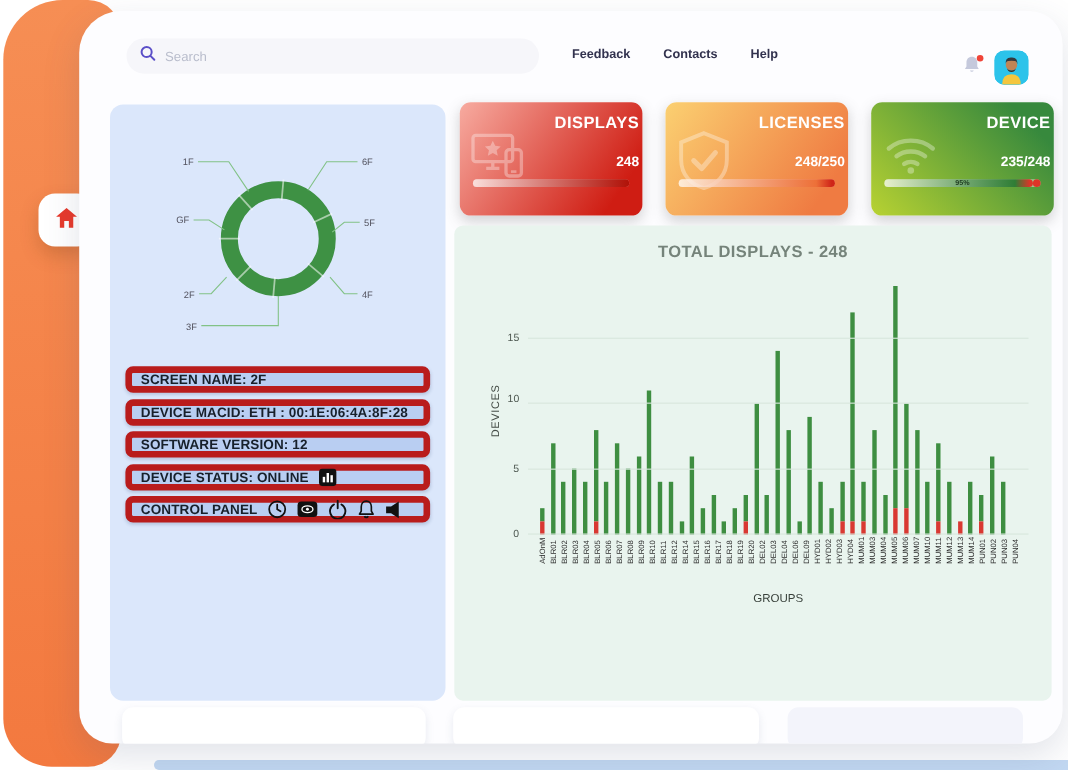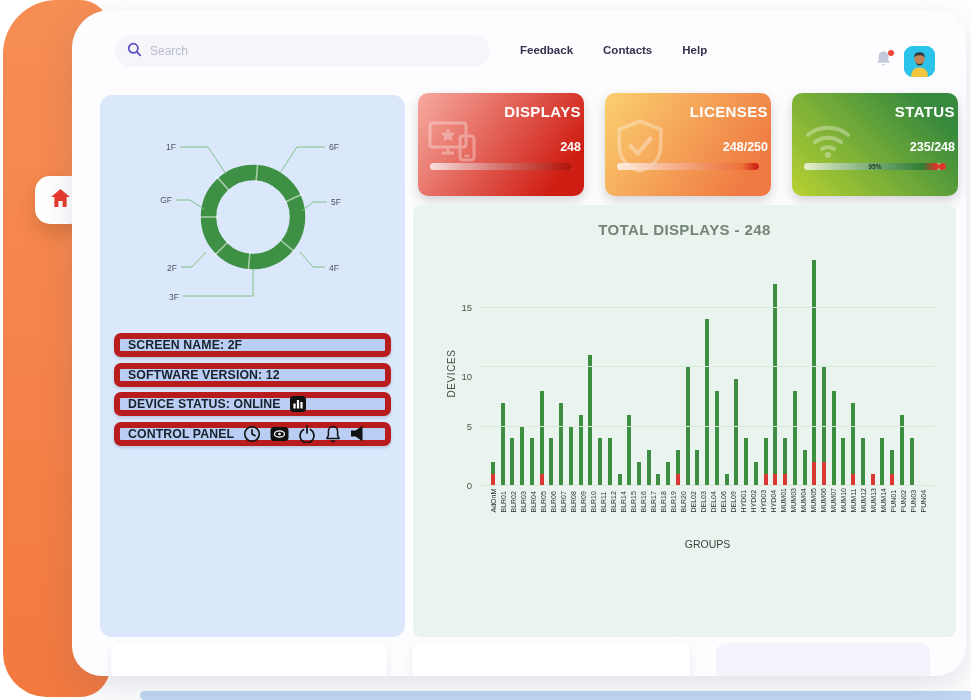--- a/index.html
+++ b/index.html
@@ -158,20 +158,23 @@
             <polyline points="81,172 92,172 106,157" fill="none" stroke="#82c286" stroke-width="1"></polyline>
             <text x="77" y="176" text-anchor="end" font-size="8.5" fill="#52525e" font-family="Liberation Sans, sans-serif">2F</text>
             <polyline points="225,172 213,172 200,157" fill="none" stroke="#82c286" stroke-width="1"></polyline>
             <text x="229" y="176" text-anchor="start" font-size="8.5" fill="#52525e" font-family="Liberation Sans, sans-serif">4F</text>
             <polyline points="83,201 153,201 153,174" fill="none" stroke="#82c286" stroke-width="1"></polyline>
             <text x="79" y="205" text-anchor="end" font-size="8.5" fill="#52525e" font-family="Liberation Sans, sans-serif">3F</text>
           </svg></div>
       <div class="info-list">
           <div class="info-row">
             <span class="txt">SCREEN NAME: 2F</span>
+          </div>
+          <div class="info-row">
+            <span class="txt">DEVICE MACID: ETH : 00:1E:06:4A:8F:28</span>
           </div>
           <div class="info-row">
             <span class="txt">SOFTWARE VERSION: 12</span>
           </div>
           <div class="info-row">
             <span class="txt">DEVICE STATUS: ONLINE</span>
             <span class="row-icon">
               <svg width="16" height="16" viewBox="0 0 16 16">
                 <rect width="16" height="16" rx="3.5" fill="#111"></rect>
                 <rect x="3.4" y="7.5" width="2.2" height="5" fill="#fff"></rect>
@@ -237,21 +240,21 @@
           <div class="stat-value">248/250</div>
           <span class="stat-icon"><svg width="50" height="54" viewBox="0 0 48 52">
               <path d="M24 2 L44 10 V25 C44 39 35 47 24 50 C13 47 4 39 4 25 V10 Z" fill="none" stroke="#fff" stroke-width="3.4"></path>
               <path d="M15 26 l7 7 l12 -14" fill="none" stroke="#fff" stroke-width="4.4" stroke-linecap="round" stroke-linejoin="round"></path>
             </svg></span>
           <div class="pbar">
             <div class="pfill" style="width:100%;background:linear-gradient(90deg, rgba(255,255,255,.55), #ed7038 88%, #cf2418 98%);"></div>
           </div>
         </div>
         <div class="stat-card" style="background: linear-gradient(45deg, rgb(184, 210, 50), rgb(55, 137, 61) 85%);">
-          <div class="stat-title">STATUS</div>
+          <div class="stat-title">DEVICE</div>
           <div class="stat-value">235/248</div>
           <span class="stat-icon"><svg width="52" height="40" viewBox="0 0 52 40">
               <path d="M6 16 a28 24 0 0 1 40 0" fill="none" stroke="#fff" stroke-width="4" stroke-linecap="round"></path>
               <path d="M13 23 a19 16 0 0 1 26 0" fill="none" stroke="#fff" stroke-width="4" stroke-linecap="round"></path>
               <path d="M20 30 a10 9 0 0 1 12 0" fill="none" stroke="#fff" stroke-width="4" stroke-linecap="round"></path>
               <circle cx="26" cy="36" r="3" fill="#fff"></circle>
             </svg></span>
           <div class="pbar">
             <div class="pfill" style="width:95%;background:linear-gradient(90deg, rgba(255,255,255,.55), #2f7d35 88%, #dd3428 98%);"></div>
             <div class="pcap" style="background:#dd3428;"></div>
@@ -406,21 +409,21 @@
             </div>
             <div class="bcol">
               <div class="seg" style="height: 48px; background: rgb(62, 142, 65);"></div>
             </div>
           </div>
       <div class="grid" style="bottom: 0px;"></div>
           <div class="tick" style="bottom: -5px;">0</div>
           <div class="grid" style="bottom: 59.5px;"></div>
           <div class="tick" style="bottom: 54.5px;">5</div>
           <div class="grid" style="bottom: 119px;"></div>
-          <div class="tick" style="bottom: 104px;">10</div>
+          <div class="tick" style="bottom: 118px;">10</div>
           <div class="grid" style="bottom: 178.5px;"></div>
           <div class="tick" style="bottom: 173.5px;">15</div>
         </div>
       <div class="xlabels">
           <div class="xlab">
             <span>AdOnM</span>
           </div>
           <div class="xlab">
             <span>BLR01</span>
           </div>

